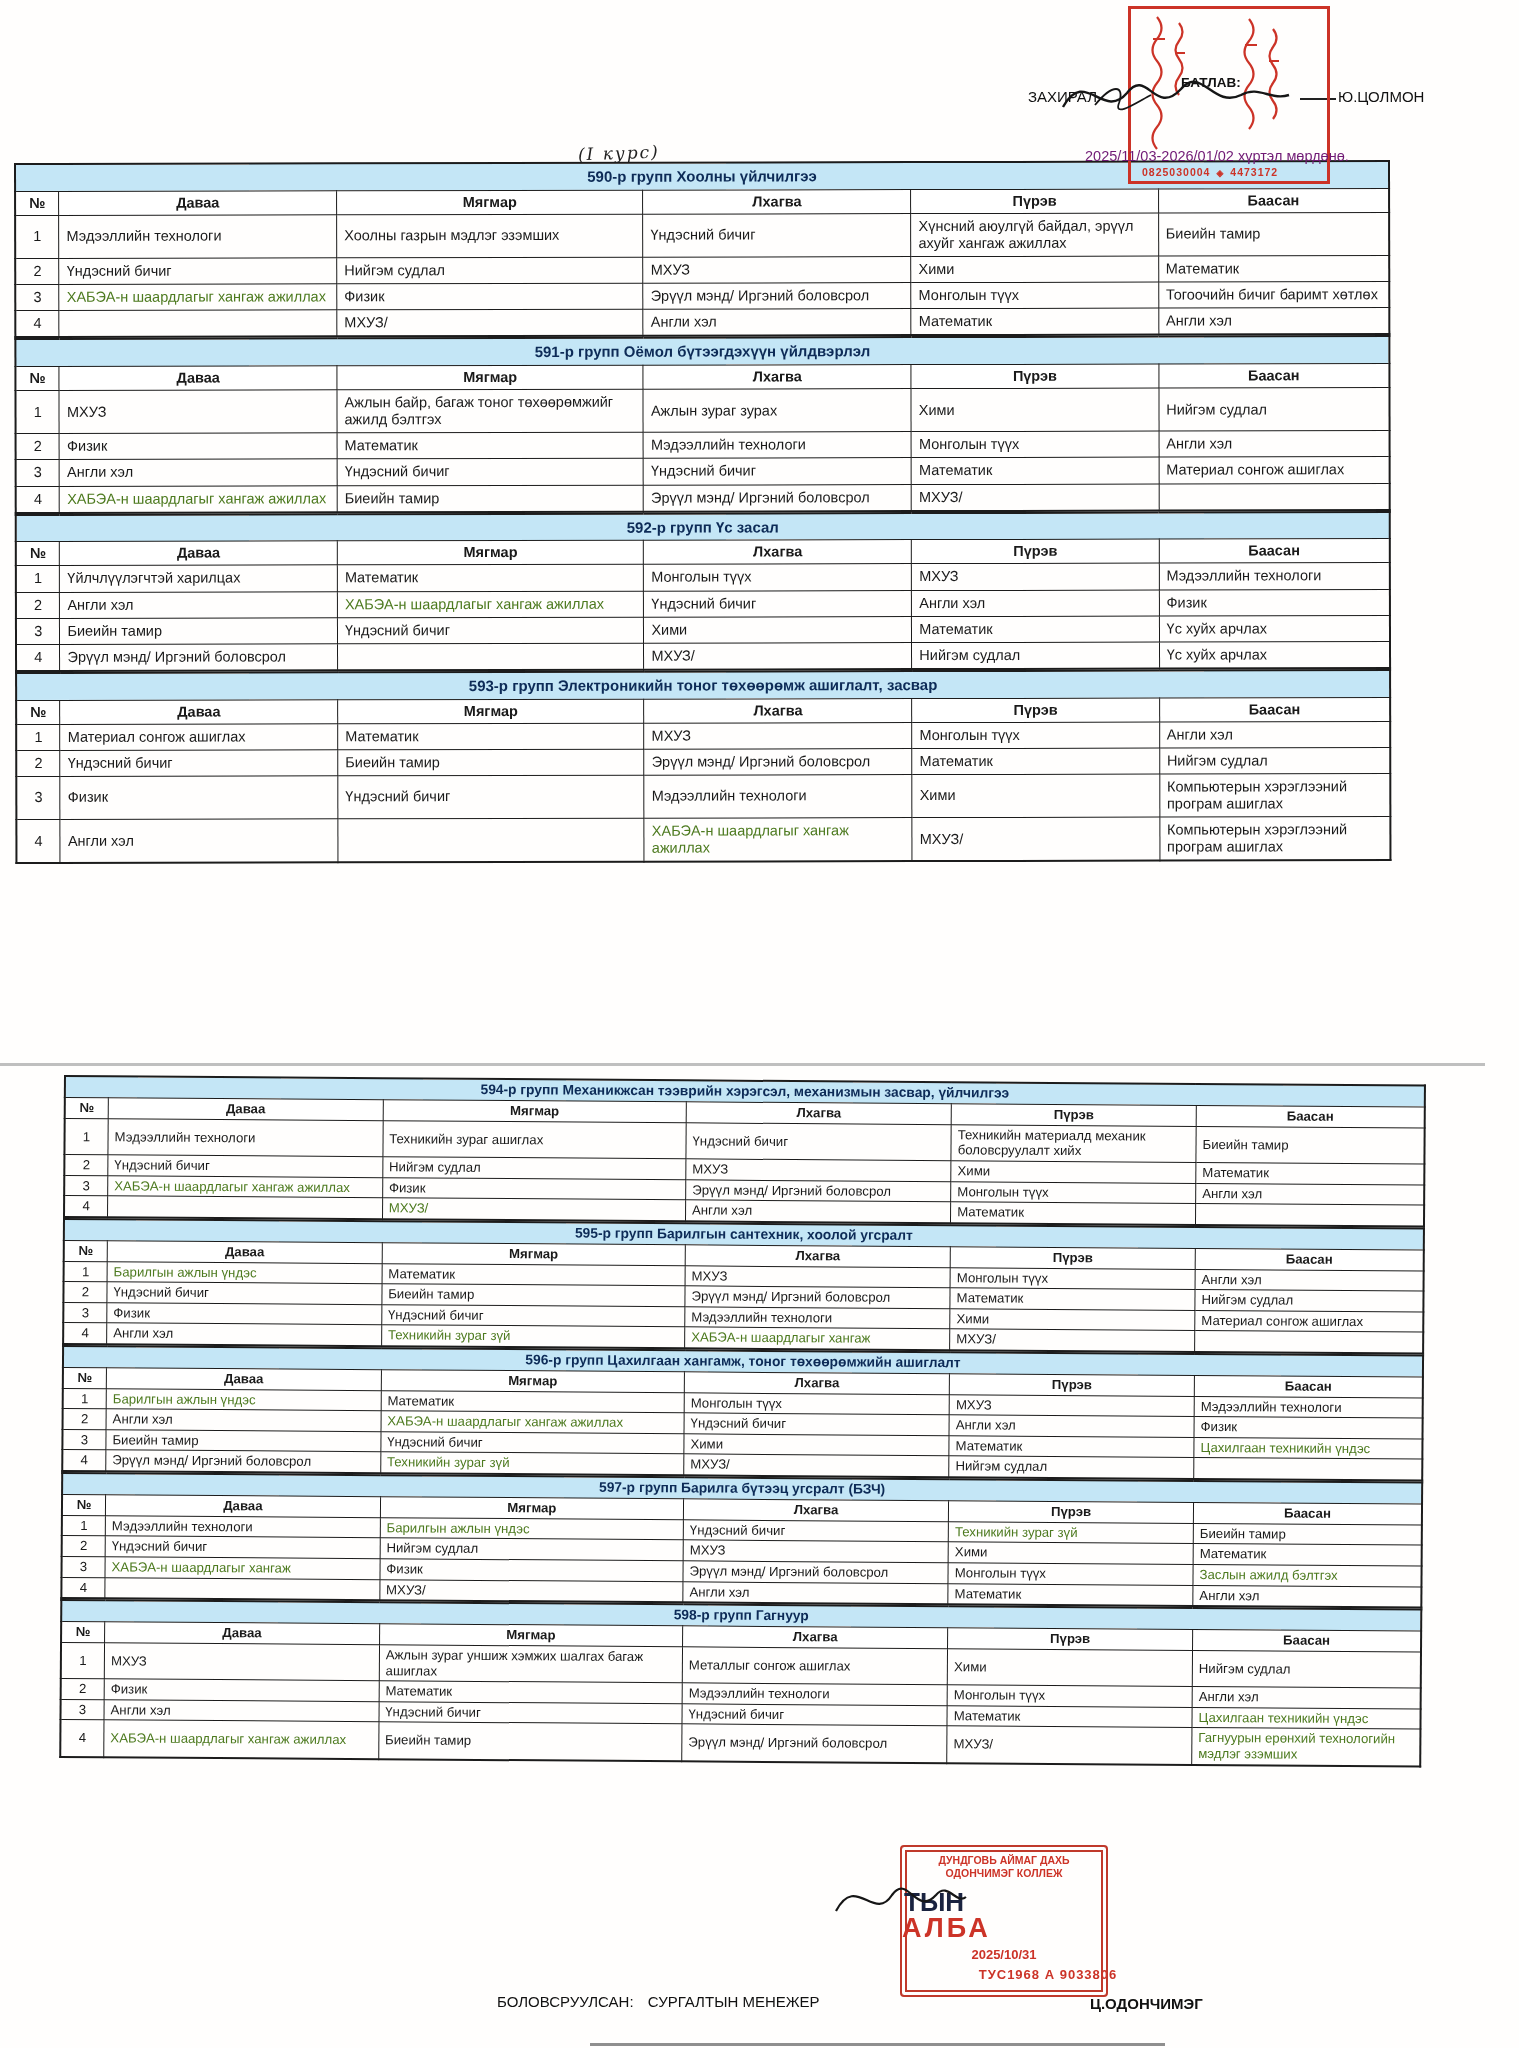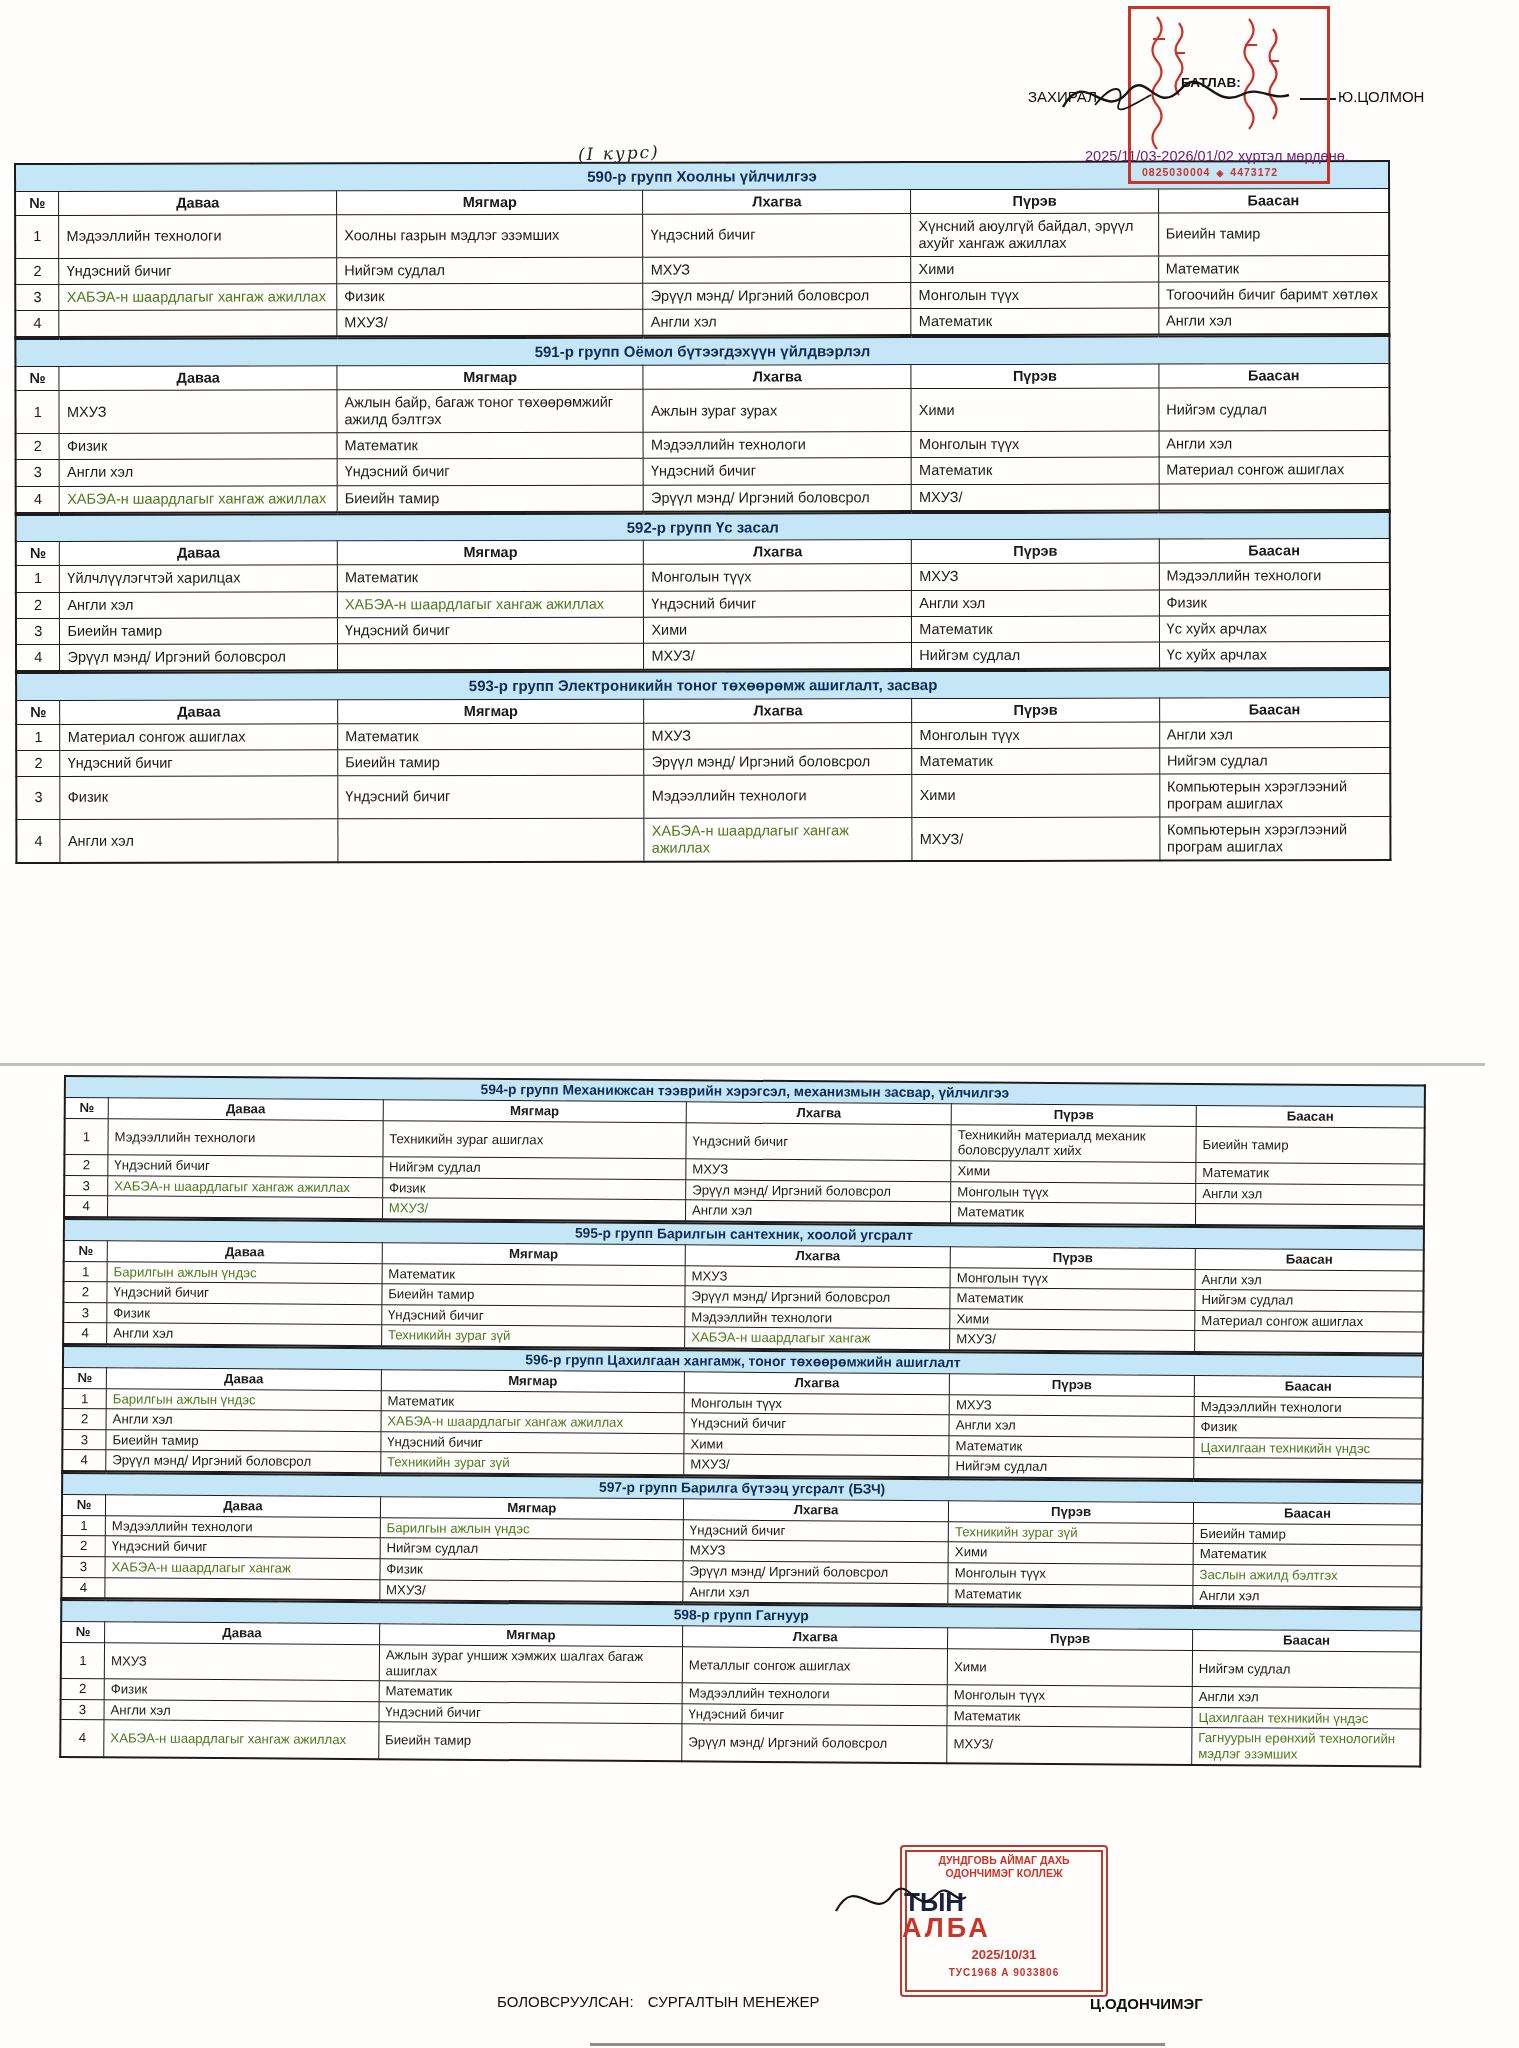--- a/index.html
+++ b/index.html
@@ -54,21 +54,21 @@
   .stamp2 .org1{position:absolute;top:7px;left:0;width:100%;text-align:center;
     font-size:10.5px;font-weight:bold;color:#cc3327;}
   .stamp2 .org2{position:absolute;top:20px;left:0;width:100%;text-align:center;
     font-size:10.5px;font-weight:bold;color:#cc3327;}
   .stamp2 .frag{position:absolute;top:40px;left:2px;font-size:26px;font-weight:bold;color:#1a2340;}
   .stamp2 .alba{position:absolute;top:66px;left:0;width:100%;text-align:left;
     font-size:27px;font-weight:bold;color:#cc3327;letter-spacing:3px;}
   .stamp2 .sdate{position:absolute;top:100px;left:0;width:100%;text-align:center;
     font-size:13px;font-weight:bold;color:#cc3327;}
   .stamp2 .sserial{position:absolute;top:120px;left:0;width:100%;text-align:center;
-    font-size:10px;font-weight:bold;color:#cc3327;letter-spacing:1px;}
+    font-size:13px;font-weight:bold;color:#cc3327;letter-spacing:1px;padding-left:44px;}
   .sig-bottom{position:absolute;top:1865px;left:830px;z-index:7;}
 </style>
 </head>
 <body>
 
 <div class="page">
 
   <div class="approver-label">ЗАХИРАЛ</div>
   <div class="sig-top">
     <svg width="240" height="80" viewBox="0 0 240 80">

